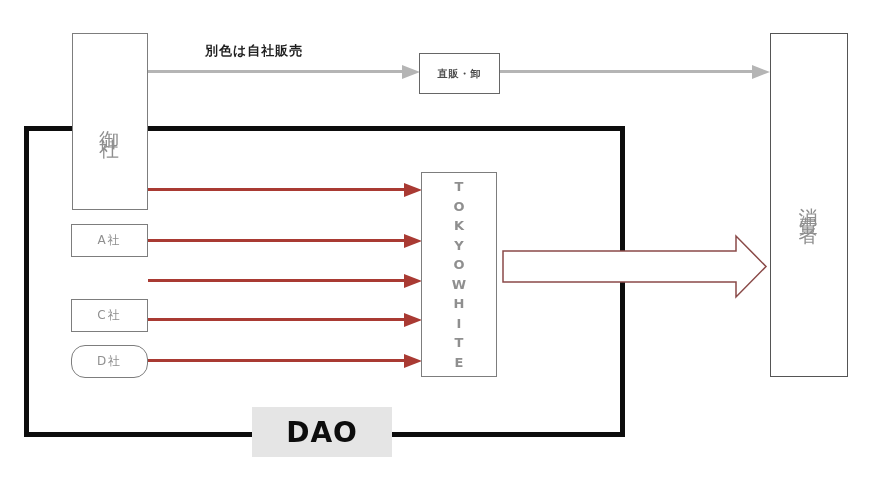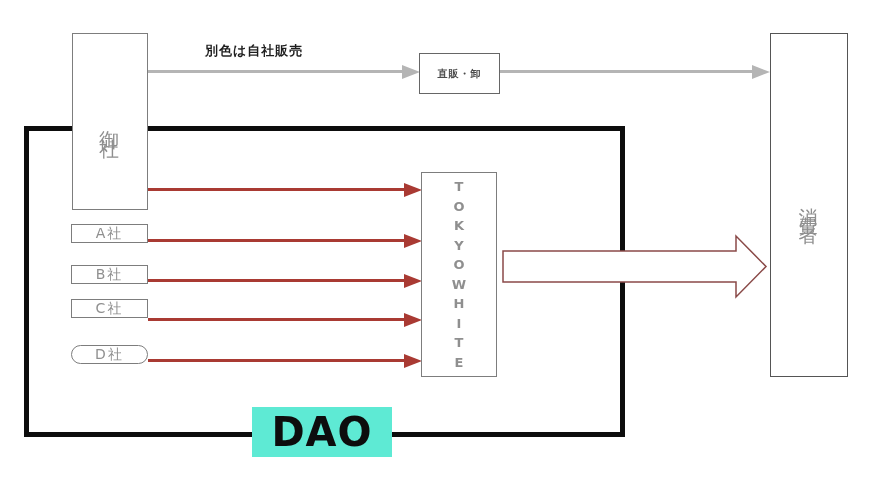--- a/index.html
+++ b/index.html
@@ -21,23 +21,23 @@
     left: 24px; top: 126px;
     width: 601px; height: 311px;
     border: 5px solid var(--dao-border, #0d0d0d);
     box-sizing: border-box;
     z-index: 1;
   }
   .dao-label {
     position: absolute;
     left: 252px; top: 407px;
     width: 140px; height: 50px;
-    background: #5eead4;
+    background: #e5e5e5;
     display: flex; align-items: center; justify-content: center;
-    font-size: 40px; font-weight: 800;
+    font-size: 28px; font-weight: 800;
     letter-spacing: 1px;
     color: #0d0d0d;
     z-index: 2;
   }
 
   
   .node {
     position: absolute;
     background: #ffffff;
     box-sizing: border-box;
@@ -76,22 +76,22 @@
   }
   .tokyo-white .letter {
     display: block;
     font-size: 13px; font-weight: 700;
     line-height: 19.5px;
     color: var(--muted-text, #8f8f8f);
     text-align: center;
   }
 
   .supplier {
-    left: 71px; width: 77px; height: 19px;
-    font-size: 14px; letter-spacing: 2px;
+    left: 71px; width: 77px; height: 33px;
+    font-size: 12px; letter-spacing: 2px;
   }
   .supplier-a { top: 224px; }
   .supplier-b { top: 265px; }
   .supplier-c { top: 299px; }
   .supplier-d { top: 345px; border-radius: 14px; }
 
   
   .arr {
     position: absolute;
     height: 3px;
@@ -184,23 +184,20 @@
     <span class="letter">W</span>
     <span class="letter">H</span>
     <span class="letter">I</span>
     <span class="letter">T</span>
     <span class="letter">E</span>
   </div>
 
   <div class="node thin-border supplier supplier-a muted">
     <span>A社</span>
   </div>
-  <div class="node thin-border supplier supplier-b muted">
-    <span>B社</span>
-  </div>
   <div class="node thin-border supplier supplier-c muted">
     <span>C社</span>
   </div>
   <div class="node thin-border supplier supplier-d muted">
     <span>D社</span>
   </div>
 
 </div>
 
 </body></html>

